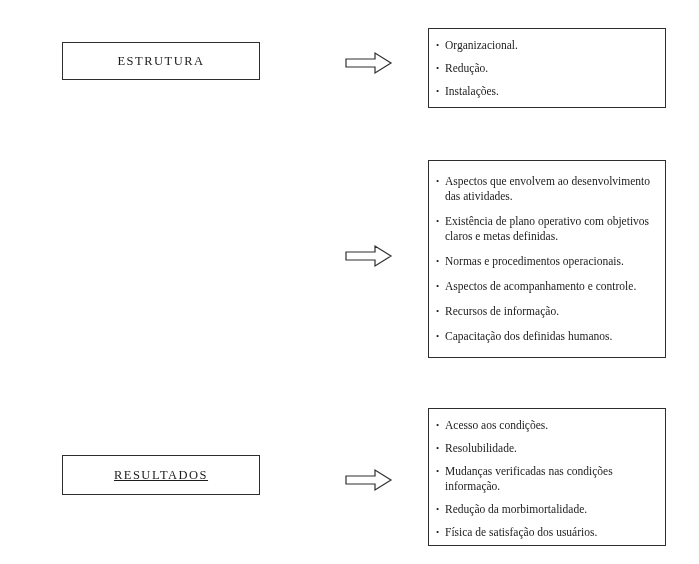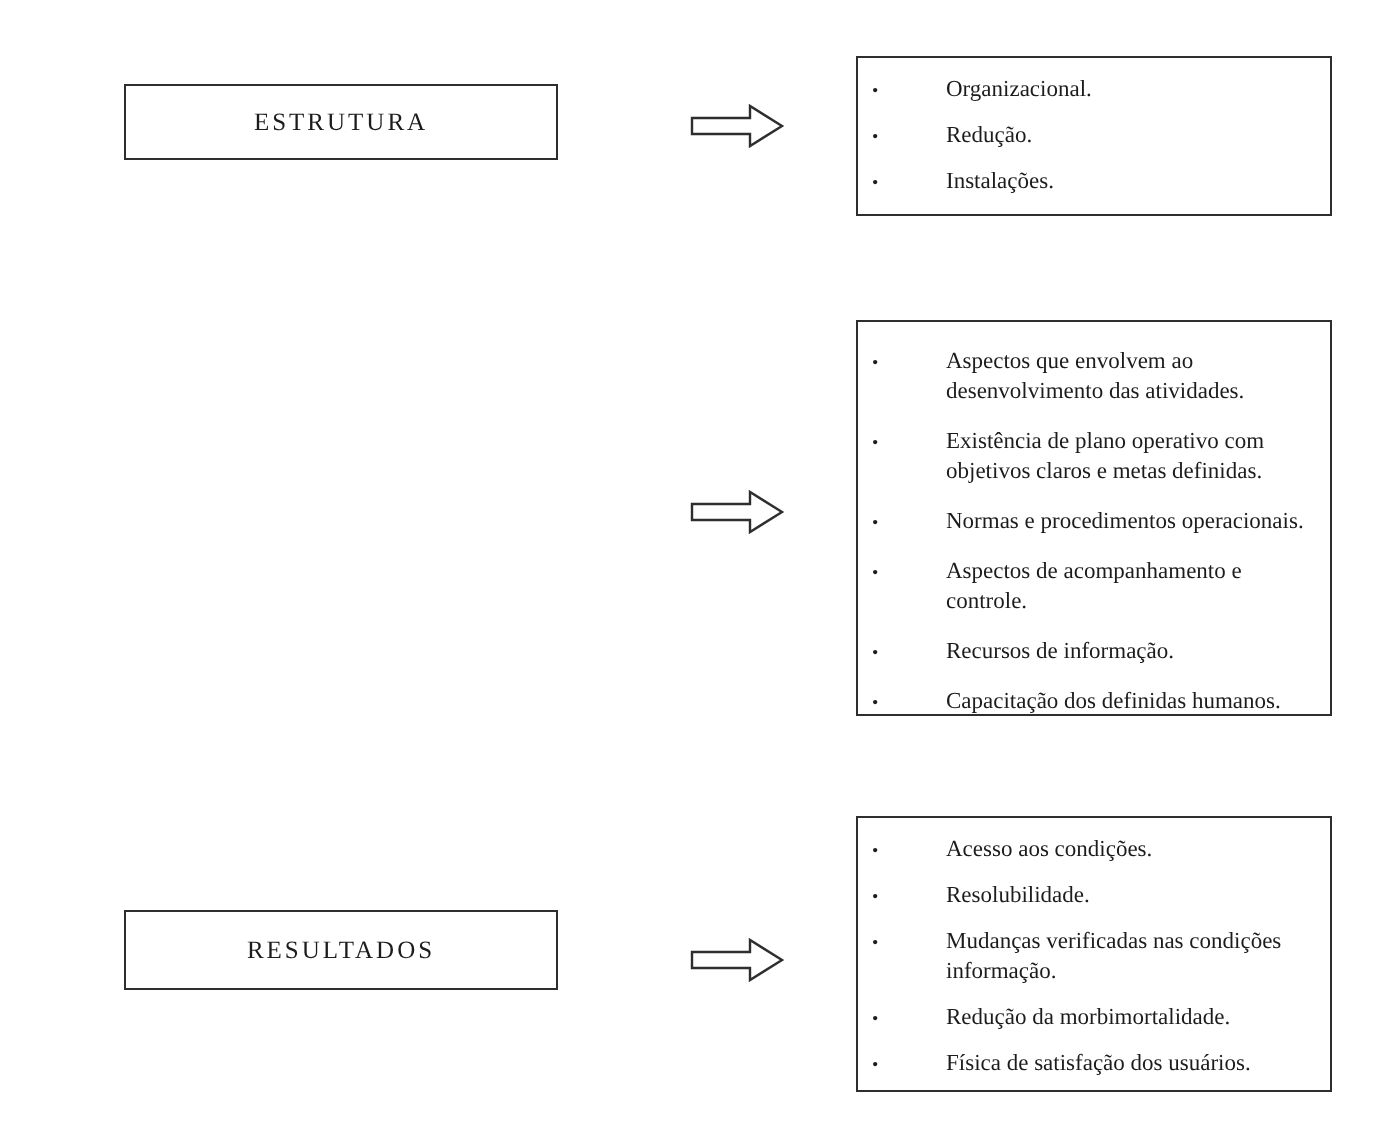--- a/index.html
+++ b/index.html
@@ -12,21 +12,21 @@
     width: 699px;
     height: 564px;
     background: #ffffff;
     font-family: "Liberation Serif", serif;
     color: #1c1c1c;
     overflow: hidden;
   }
   .label-box {
     position: absolute;
     left: 62px;
-    width: 217px;
+    width: 198px;
     height: 38px;
     border: 1px solid #2e2e2e;
     background: #ffffff;
     box-sizing: border-box;
     display: flex;
     align-items: center;
     justify-content: center;
     font-size: 12.5px;
     letter-spacing: 1.5px;
   }
@@ -46,21 +46,20 @@
     margin-bottom: 8px;
   }
   .bullet {
     flex: 0 0 9px;
     width: 9px;
     font-size: 9px;
     line-height: 15px;
   }
   .item-text {
     flex: 1 1 auto;
-    margin-left: 28px;
   }
   .arrow {
     position: absolute;
     left: 344px;
     width: 50px;
     height: 26px;
   }
   .arrow svg { display: block; }
 </style>
 </head>
@@ -120,21 +119,21 @@
     <div class="bullet-item" style="margin-bottom:10px;">
       <span class="bullet">•</span>
       <span class="item-text">Recursos de informação.</span>
     </div>
     <div class="bullet-item" style="margin-bottom:10px;">
       <span class="bullet">•</span>
       <span class="item-text">Capacitação dos definidas humanos.</span>
     </div>
   </div>
 
-  <div class="label-box" style="top:455px; height:40px;">
+  <div class="label-box" style="top:455px; height:40px;text-decoration:underline;">
     <span>RESULTADOS</span>
   </div>
 
   <div class="arrow" style="top:467px;">
     <svg width="50" height="26" viewBox="0 0 50 26" xmlns="http://www.w3.org/2000/svg">
       <path d="M2 9 H31 V3 L47 13 L31 23 V17 H2 Z" fill="#ffffff" stroke="#2e2e2e" stroke-width="1.2"></path>
     </svg>
   </div>
 
   <div class="detail-box" style="top:408px; height:138px;">

